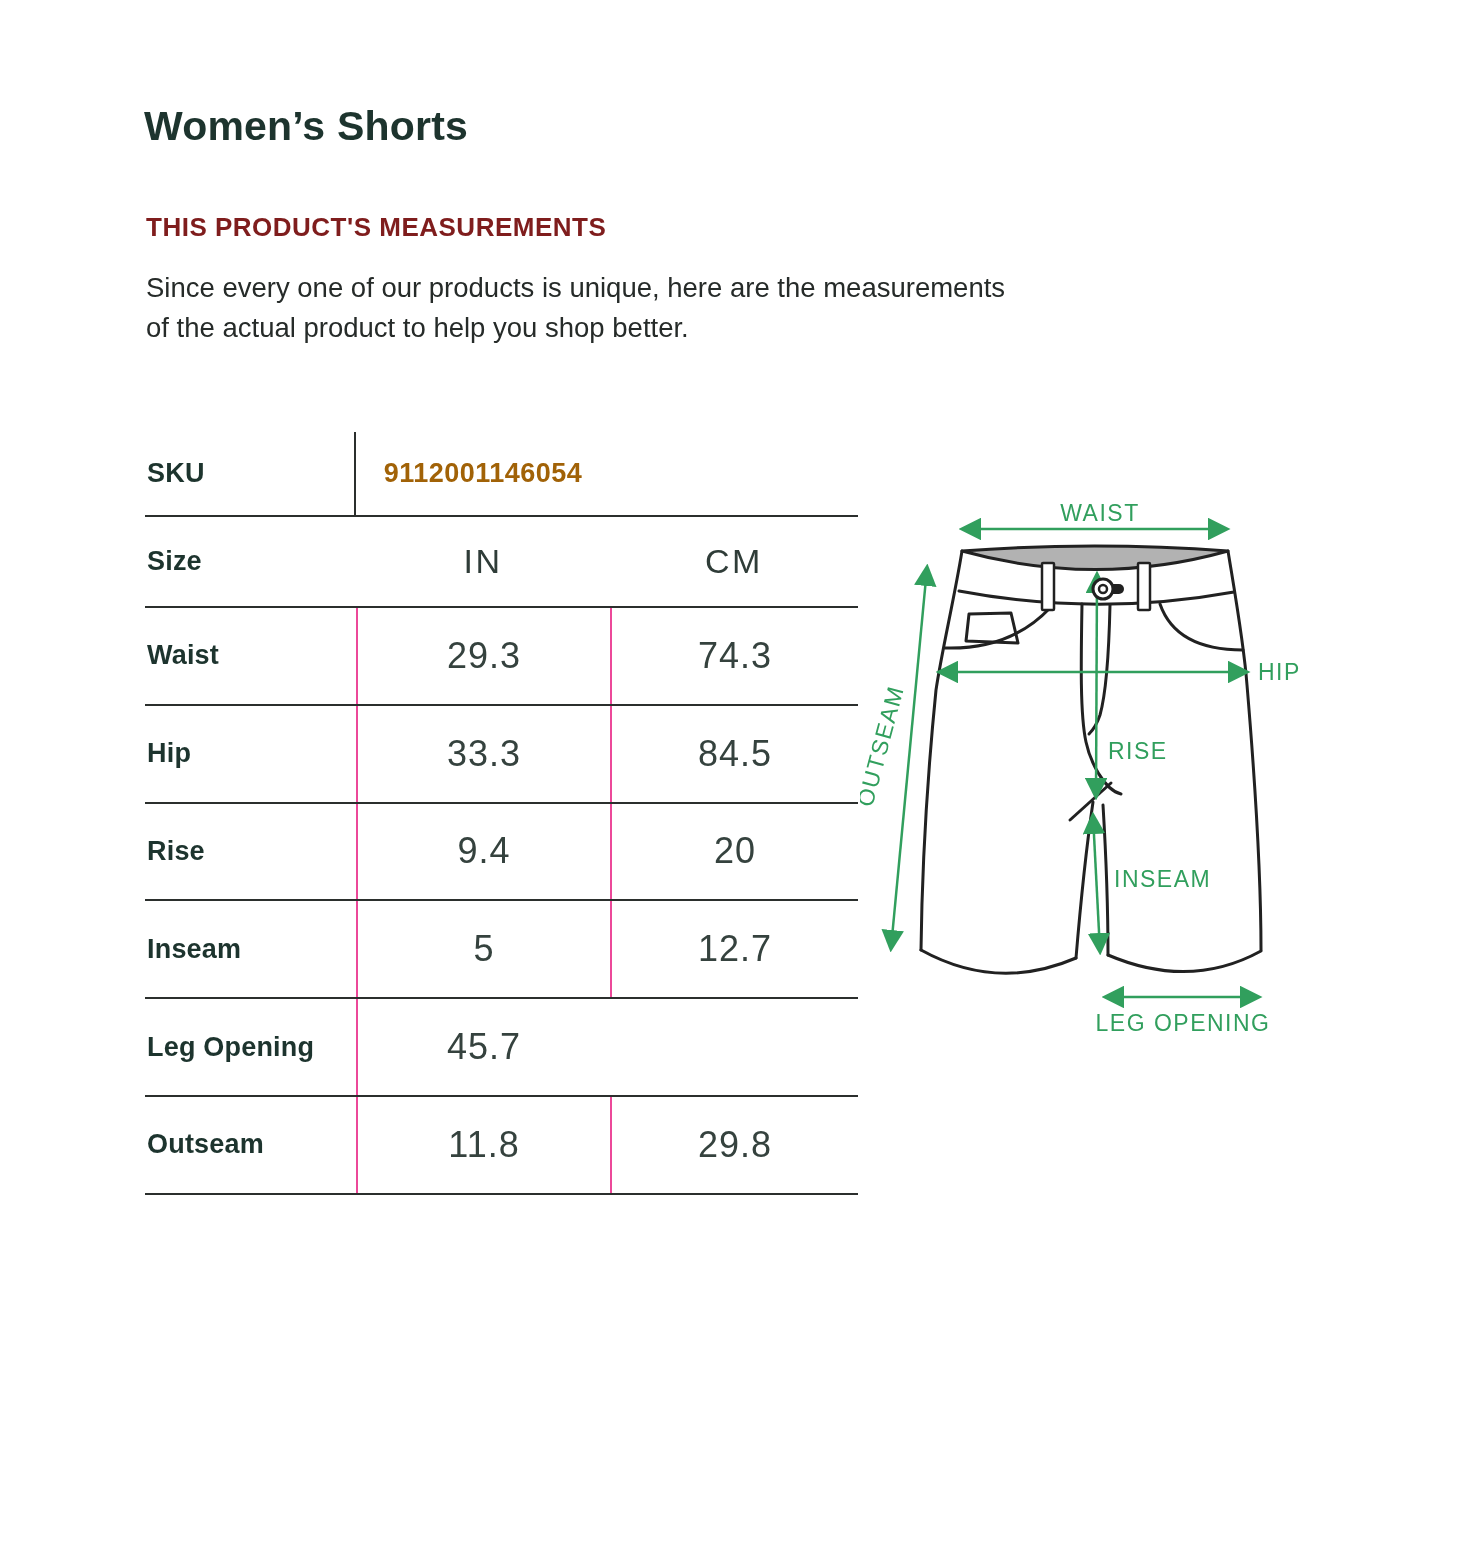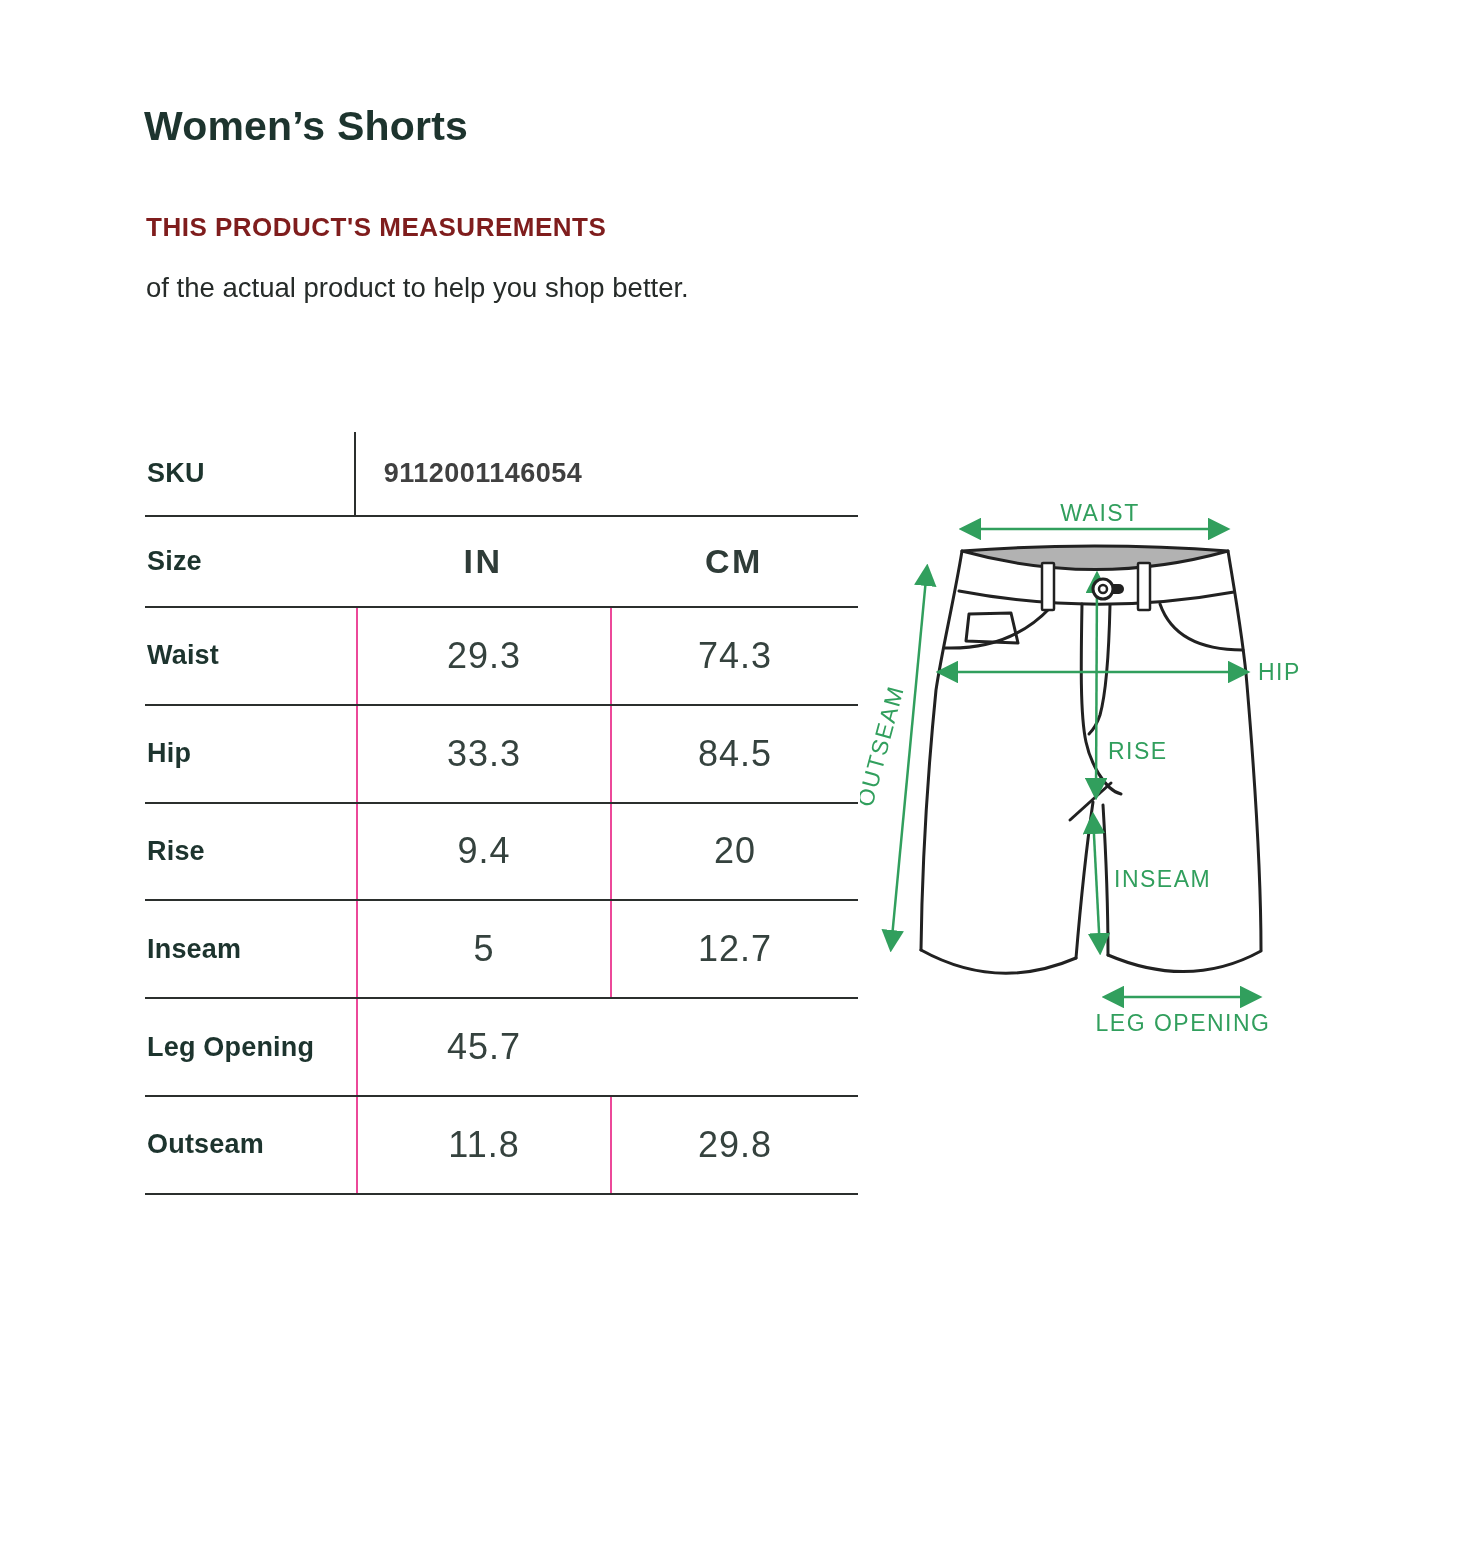--- a/index.html
+++ b/index.html
@@ -28,22 +28,22 @@
   .row-sku{height:85px;text-align:right;}
   .row-size{height:91px;}
   .row-m{height:97.8px;}
   .cell{display:flex;align-items:center;box-sizing:border-box;}
   .cell.lbl{
     justify-content:flex-start;padding-left:2px;
     font-size:27px;font-weight:700;color:#1d342e;letter-spacing:0.2px;
   }
   .cell.center{justify-content:center;}
   .sku-divider{border-right:2px solid #2b2f2d;}
-  .sku-val{font-size:27px;font-weight:700;color:#404040;letter-spacing:0.5px;}
-  .unit-head{font-size:34px;font-weight:700;color:#2f3c38;letter-spacing:2.5px;}
+  .sku-val{font-size:27px;font-weight:700;color:#a16207;letter-spacing:0.5px;}
+  .unit-head{font-size:34px;font-weight:400;color:#2f3c38;letter-spacing:2.5px;}
   .num{font-size:36px;font-weight:300;color:#35423e;letter-spacing:1px;}
   .vline{border-left:2px solid #ec4899;}
   
   .diagram{left:860px;top:480px;}
   .shorts-line{fill:none;stroke:#212121;stroke-width:3;stroke-linecap:round;stroke-linejoin:round;}
   .waistband{fill:#b2b2b2;stroke:#212121;stroke-width:3;stroke-linejoin:round;}
   .loop{fill:#ffffff;stroke:#212121;stroke-width:2.5;}
   .green-line{fill:none;stroke:#319f5d;stroke-width:2.5;}
   .green-text{
     fill:#319f5d;font-family:"Liberation Sans", sans-serif;
@@ -56,20 +56,21 @@
 </head>
 <body>
 
 <div>
 
   <div class="abs page-title">Women’s Shorts</div>
 
   <div class="abs section-heading">THIS PRODUCT'S MEASUREMENTS</div>
 
   <div class="abs description">
+    <div>Since every one of our products is unique, here are the measurements</div>
     <div>of the actual product to help you shop better.</div>
   </div>
 
   <div class="abs mtable">
 
     <div class="trow row-sku">
       <div class="cell lbl sku-divider">SKU</div>
       <div class="cell center sku-val">9112001146054</div>
       <div class="cell"></div>
     </div>

